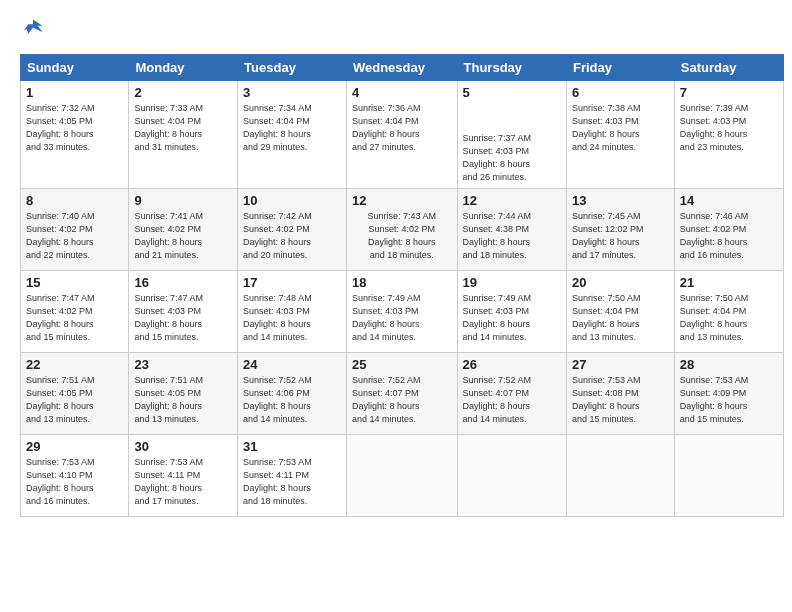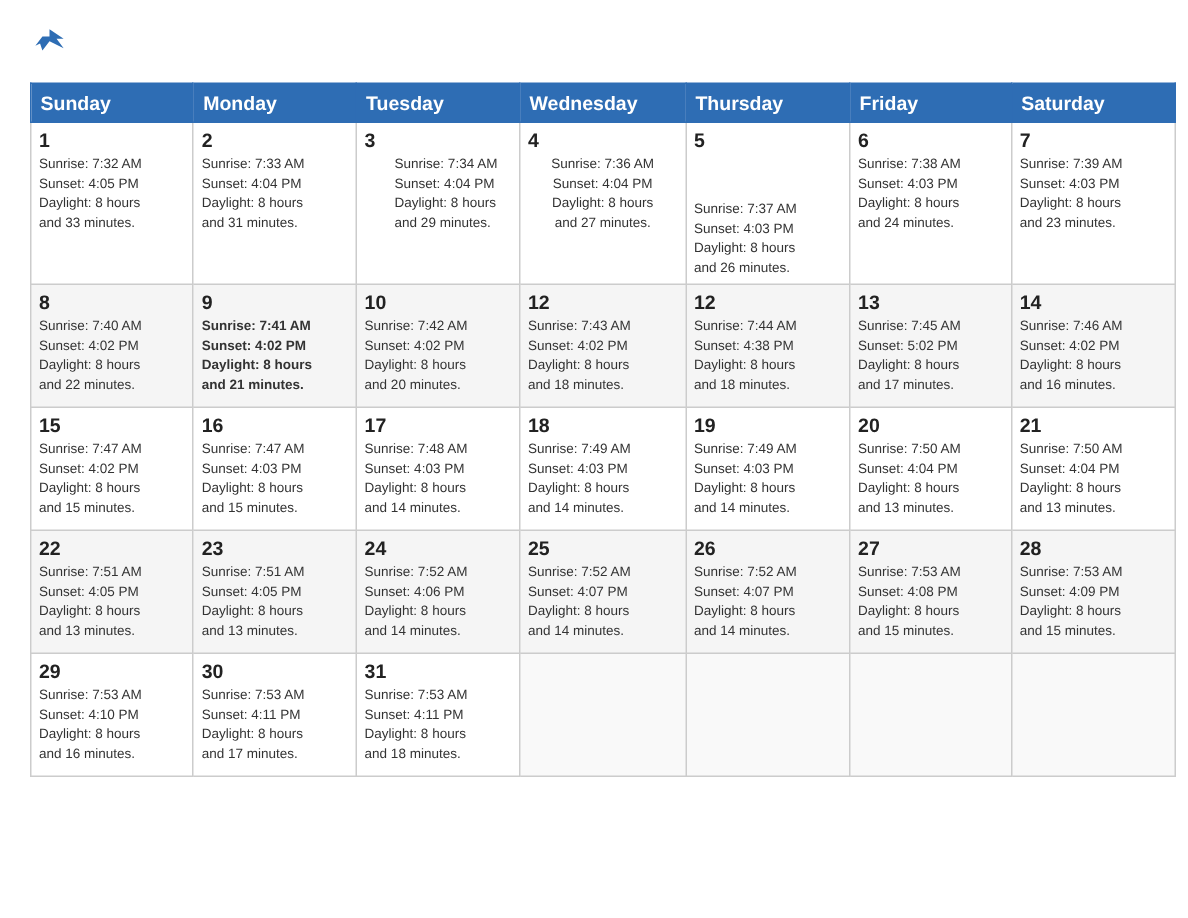--- a/index.html
+++ b/index.html
@@ -141,28 +141,28 @@
           </td>
           <td>
             <span class="day-num">2</span>
             <div class="day-info" style="white-space: pre-line;">Sunrise: 7:33 AM
 Sunset: 4:04 PM
 Daylight: 8 hours
 and 31 minutes.</div>
           </td>
           <td>
             <span class="day-num">3</span>
-            <div class="day-info" style="white-space: pre-line; margin-left: 20px;">Sunrise: 7:34 AM
+            <div class="day-info" style="white-space: pre-line;">Sunrise: 7:34 AM
 Sunset: 4:04 PM
 Daylight: 8 hours
 and 29 minutes.</div>
           </td>
           <td>
             <span class="day-num">4</span>
-            <div class="day-info" style="white-space: pre-line; text-align: center;">Sunrise: 7:36 AM
+            <div class="day-info" style="white-space: pre-line;">Sunrise: 7:36 AM
 Sunset: 4:04 PM
 Daylight: 8 hours
 and 27 minutes.</div>
           </td>
           <td>
             <span class="day-num">5</span>
             <div class="day-info" style="white-space: pre-line; margin-top: 32px;">Sunrise: 7:37 AM
 Sunset: 4:03 PM
 Daylight: 8 hours
 and 26 minutes.</div>
@@ -185,50 +185,50 @@
         <tr>
           <td>
             <span class="day-num">8</span>
             <div class="day-info" style="white-space: pre-line;">Sunrise: 7:40 AM
 Sunset: 4:02 PM
 Daylight: 8 hours
 and 22 minutes.</div>
           </td>
           <td>
             <span class="day-num">9</span>
-            <div class="day-info" style="white-space: pre-line; font-weight: bold;">Sunrise: 7:41 AM
+            <div class="day-info" style="white-space: pre-line;">Sunrise: 7:41 AM
 Sunset: 4:02 PM
 Daylight: 8 hours
 and 21 minutes.</div>
           </td>
           <td>
             <span class="day-num">10</span>
             <div class="day-info" style="white-space: pre-line;">Sunrise: 7:42 AM
 Sunset: 4:02 PM
 Daylight: 8 hours
 and 20 minutes.</div>
           </td>
           <td>
             <span class="day-num">12</span>
-            <div class="day-info" style="white-space: pre-line;">Sunrise: 7:43 AM
+            <div class="day-info" style="white-space: pre-line; text-align: center;">Sunrise: 7:43 AM
 Sunset: 4:02 PM
 Daylight: 8 hours
 and 18 minutes.</div>
           </td>
           <td>
             <span class="day-num">12</span>
             <div class="day-info" style="white-space: pre-line;">Sunrise: 7:44 AM
 Sunset: 4:38 PM
 Daylight: 8 hours
 and 18 minutes.</div>
           </td>
           <td>
             <span class="day-num">13</span>
             <div class="day-info" style="white-space: pre-line;">Sunrise: 7:45 AM
-Sunset: 5:02 PM
+Sunset: 12:02 PM
 Daylight: 8 hours
 and 17 minutes.</div>
           </td>
           <td>
             <span class="day-num">14</span>
             <div class="day-info" style="white-space: pre-line;">Sunrise: 7:46 AM
 Sunset: 4:02 PM
 Daylight: 8 hours
 and 16 minutes.</div>
           </td>

